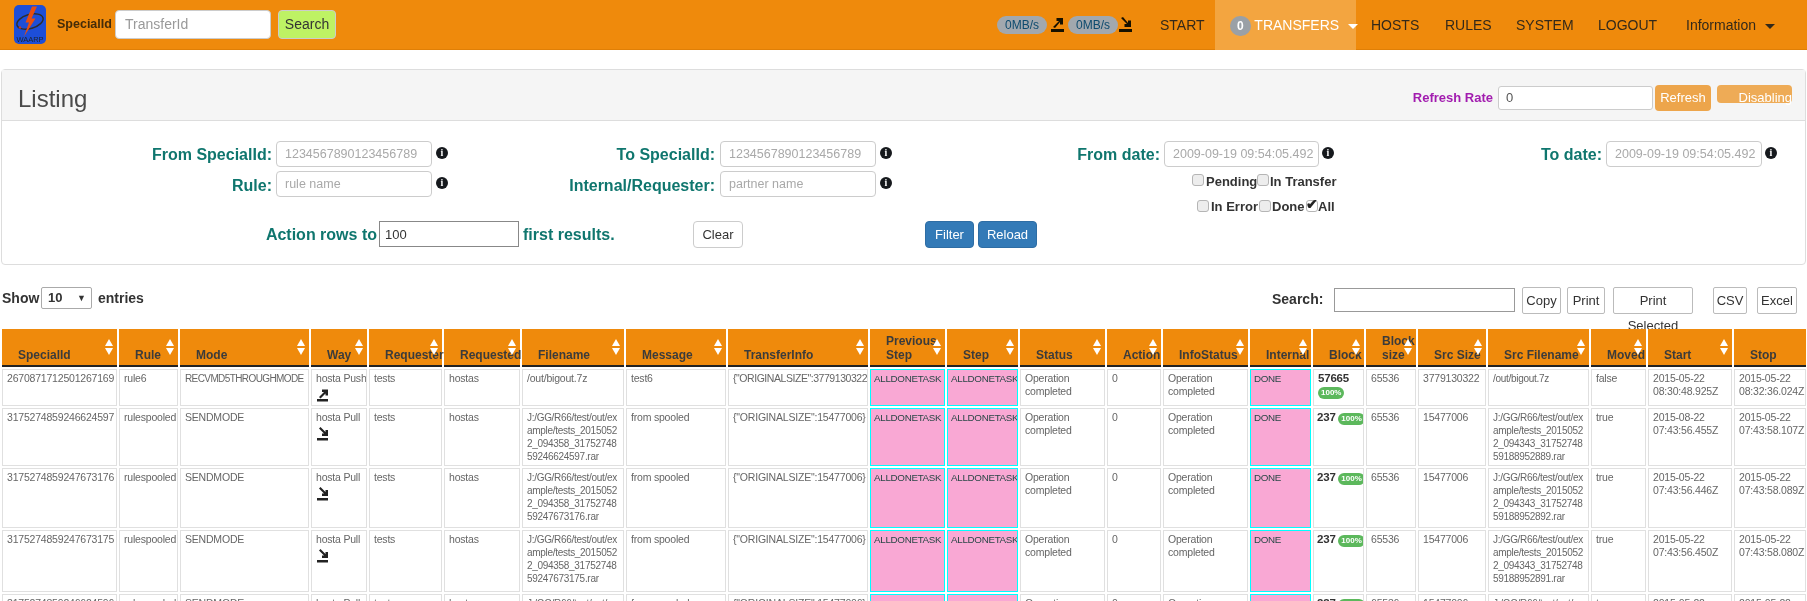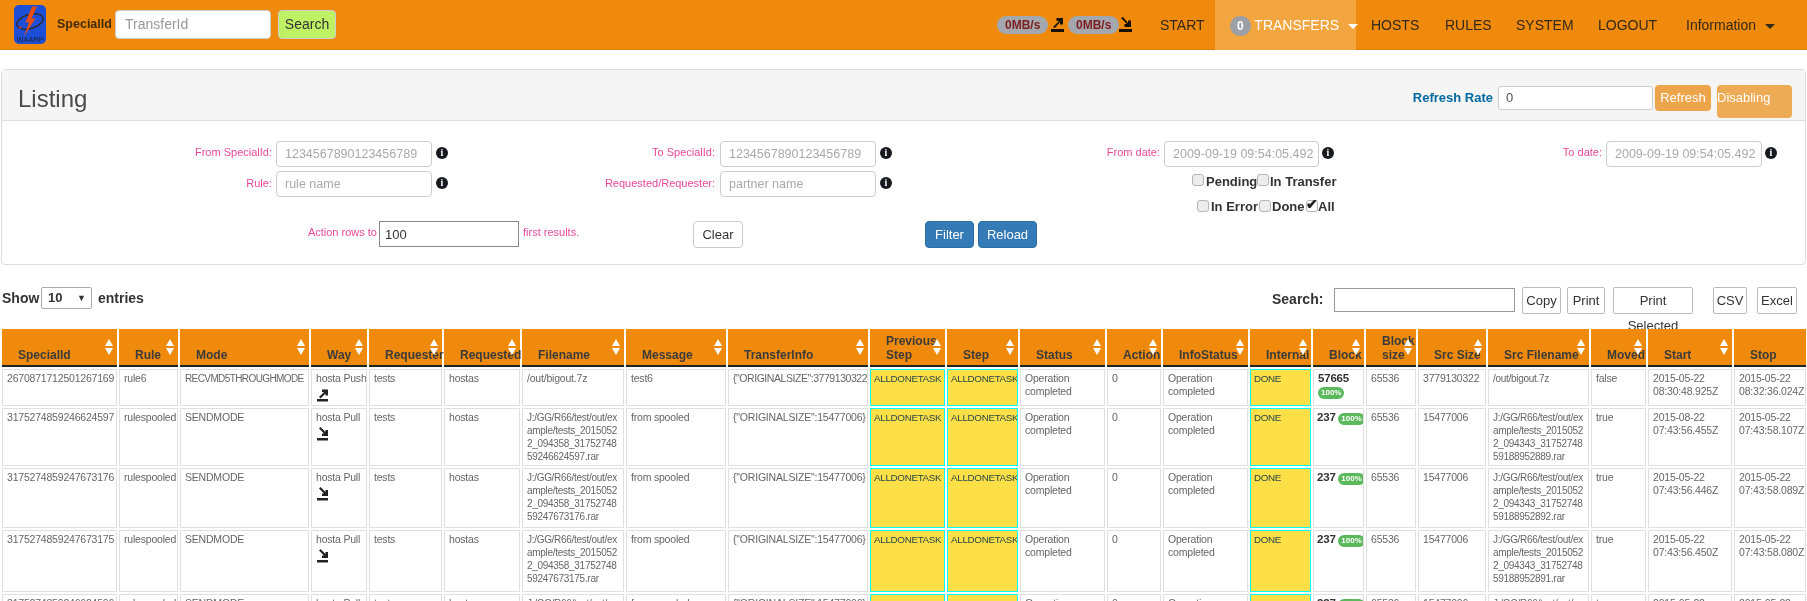--- a/index.html
+++ b/index.html
@@ -12,42 +12,42 @@
 .logo { position:absolute; left:14px; top:5px; width:32px; height:39px;
   background:#1d4ed8; border-radius:5px; }
 .brandlbl { position:absolute; left:57px; top:17px; font-size:12.5px; font-weight:bold; color:#442c09; }
 .navsearch { position:absolute; left:115px; top:10px; width:156px; height:29px;
   border:1px solid #ccc; border-radius:4px; background:#fff; font-size:14px; color:#999;
   padding-left:9px; line-height:27px; }
 .navbtn { position:absolute; left:278px; top:10px; width:58px; height:29px;
   background:#bef264; border:1px solid #ccc; border-radius:4px; font-size:14px; color:#333;
   text-align:center; line-height:27px; }
 .badge0 { position:absolute; top:16px; height:18px; border-radius:9px; background:#a2a8ae;
-  color:#7f1d1d; font-size:12px; font-weight:bold; padding:0 8px; line-height:18px; }
+  color:#0c4a6e; font-size:12px; font-weight:normal; padding:0 8px; line-height:18px; }
 .spdico { position:absolute; top:15px; width:18px; height:18px; }
 .navitem { position:absolute; top:0; height:50px; line-height:50px; font-size:14px; color:#33291a; }
 .navactive { position:absolute; left:1215px; top:0; width:141px; height:50px; background:#f3a540; }
 .caret { display:inline-block; width:0; height:0; border-left:5px solid transparent;
   border-right:5px solid transparent; border-top:5px solid currentColor; vertical-align:middle; margin-left:5px; }
 
 
 .panel { position:absolute; left:1px; top:69px; width:1805px; height:196px;
   border:1px solid #ddd; border-radius:4px; background:#fff; }
 .panel-heading { position:absolute; left:0; top:0; width:100%; height:51px;
   background:#f5f5f5; border-bottom:1px solid #ddd; }
 .panel-title { position:absolute; left:16px; top:15px; font-size:24px; color:#4a4a4a; }
-.rr-label { position:absolute; left:1391px; top:20px; width:100px; text-align:right; font-size:13px; font-weight:bold; color:#0369a1; }
+.rr-label { position:absolute; left:1391px; top:20px; width:100px; text-align:right; font-size:13px; font-weight:bold; color:#a21caf; }
 .rr-input { position:absolute; left:1496px; top:16px; width:155px; height:24px; border:1px solid #ccc;
   border-radius:3px; font-size:13px; color:#555; padding-left:7px; background:#fff; line-height:22px;}
 .btn-refresh { position:absolute; left:1653px; top:15px; width:56px; height:26px; background:#eda54b;
   border-radius:4px; color:#fff; font-size:13px; text-align:center; line-height:26px; }
-.btn-disabling { position:absolute; left:1715px; top:15px; width:75px; height:33px; background:#eeab56;
-  border-radius:4px; color:#fff; font-size:13px; text-align:left; line-height:26px; }
-
-.flabel { position:absolute; font-size:11px; font-weight:normal; color:#ec4899; text-align:right; }
+.btn-disabling { position:absolute; left:1715px; top:15px; width:75px; height:18px; background:#eeab56;
+  border-radius:4px; color:#fff; font-size:13px; text-align:right; line-height:26px; }
+
+.flabel { position:absolute; font-size:16px; font-weight:bold; color:#0f766e; text-align:right; }
 .finput { position:absolute; height:26px; border:1px solid #ccc; border-radius:4px; background:#fff;
   font-size:12.5px; padding-left:8px; line-height:24px; color:#555; white-space:nowrap; overflow:hidden; }
 .ph { color:#a9a9a9; }
 .iinfo { position:absolute; width:12px; height:12px; border-radius:50%; background:#16191d;
   color:#fff; font-size:10px; font-weight:bold; text-align:center; line-height:12px;
   font-family:"Liberation Serif", serif; }
 .cb { position:absolute; width:12px; height:12px; border:1px solid #b5b5b5; background:#ededed; border-radius:3px;}
 .cbl { position:absolute; font-size:13px; font-weight:bold; color:#333; }
 .btn-blue { position:absolute; height:27px; background:#337ab7; border:1px solid #2e6da4; border-radius:4px;
   color:#fff; font-size:13px; text-align:center; line-height:25px; }
@@ -70,21 +70,21 @@
   font-size:12px; text-align:left; vertical-align:bottom; padding:2px 3px 3px 16px; position:relative; height:38px; }
 .dt thead th .sort { position:absolute; right:3px; top:50%; margin-top:-9px; width:9px; height:18px; }
 .dt thead th .sort:before { content:""; position:absolute; left:0; top:1px; border-left:4.5px solid transparent;
   border-right:4.5px solid transparent; border-bottom:7px solid #fff; }
 .dt thead th .sort:after { content:""; position:absolute; left:0; bottom:1px; border-left:4.5px solid transparent;
   border-right:4.5px solid transparent; border-top:7px solid #fff; }
 .dt td { background:#fff; border:1px solid #e0e0e0; font-size:10.5px; color:#666;
   padding:2px 3px 2px 4px; vertical-align:top; overflow:hidden; letter-spacing:-0.2px; line-height:13px; }
 .dt td.nw { white-space:nowrap; }
 .dt td.fn { font-size:10px; letter-spacing:-0.3px; word-wrap:break-word; word-break:break-all; }
-.dt td.cyan { background:#fde047; border-color:#00ffff; color:#2a4747; white-space:nowrap; font-size:9.8px; letter-spacing:-0.3px; padding-left:3px; padding-right:1px; }
+.dt td.cyan { background:#f9a8d4; border-color:#00ffff; color:#2a4747; white-space:nowrap; font-size:9.8px; letter-spacing:-0.3px; padding-left:3px; padding-right:1px; }
 .pill { display:inline-block; background:#5cb85c; color:#fff; font-size:8px; font-weight:bold;
   border-radius:8px; padding:1px 3px 2px; line-height:9px; letter-spacing:0; }
 .bnum { font-weight:bold; color:#333; font-size:11.5px; }
 .wayico { display:block; width:14px; height:14px; margin-top:3px; }
 </style>
 </head>
 <body>
 
 <div class="navbar">
   <div class="logo">
@@ -142,21 +142,21 @@
   <div class="iinfo" style="left:1320px; top:77px;">i</div>
 
   <div class="flabel" style="left:1450px; top:76px; width:150px;">To date:</div>
   <div class="finput ph" style="left:1604px; top:71px; width:156px;">2009-09-19 09:54:05.492</div>
   <div class="iinfo" style="left:1763px; top:77px;">i</div>
 
   <div class="flabel" style="left:100px; top:107px; width:170px;">Rule:</div>
   <div class="finput ph" style="left:274px; top:101px; width:156px;">rule name</div>
   <div class="iinfo" style="left:434px; top:107px;">i</div>
 
-  <div class="flabel" style="left:540px; top:107px; width:173px;">Requested/Requester:</div>
+  <div class="flabel" style="left:540px; top:107px; width:173px;">Internal/Requester:</div>
   <div class="finput ph" style="left:718px; top:101px; width:156px;">partner name</div>
   <div class="iinfo" style="left:878px; top:107px;">i</div>
 
   <div class="cb" style="left:1190px; top:104px;"></div>
   <div class="cbl" style="left:1204px; top:104px;">Pending</div>
   <div class="cb" style="left:1255px; top:104px;"></div>
   <div class="cbl" style="left:1268px; top:104px;">In Transfer</div>
 
   <div class="cb" style="left:1195px; top:130px;"></div>
   <div class="cbl" style="left:1209px; top:129px;">In Error</div>

